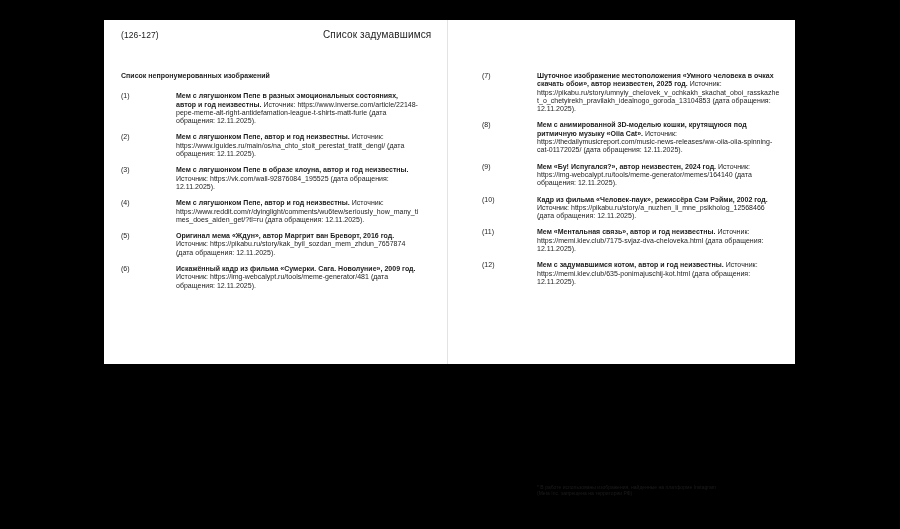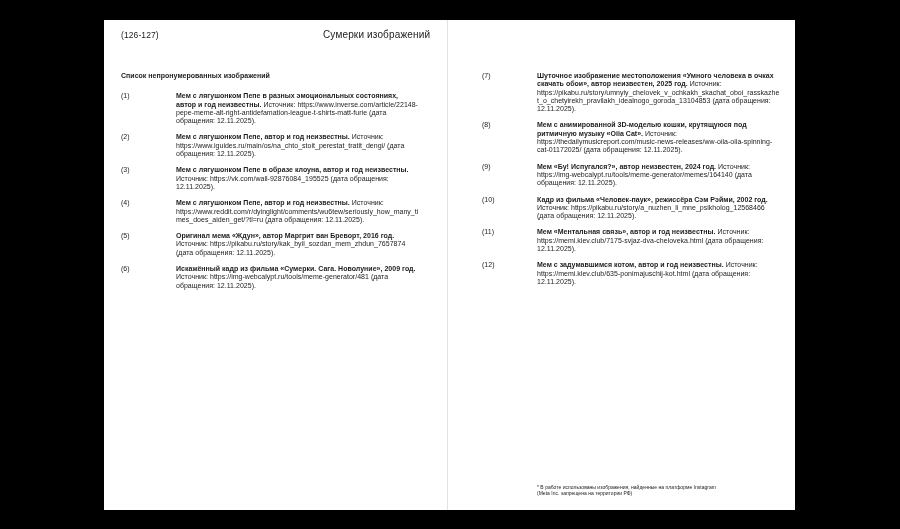--- a/index.html
+++ b/index.html
@@ -8,21 +8,21 @@
     width: 900px;
     height: 529px;
     background: #000000;
     overflow: hidden;
   }
   .spread {
     position: absolute;
     left: 104px;
     top: 20px;
     width: 691px;
-    height: 490px;
+    height: 344px;
     background: #ffffff;
     font-family: "Liberation Sans", sans-serif;
     color: #1c1c1c;
   }
   .fold {
     position: absolute;
     left: 343px;
     top: 0;
     width: 1px;
     height: 100%;
@@ -81,21 +81,21 @@
   }
 </style>
 </head>
 <body>
 
 <div class="spread">
 
   <div class="fold"></div>
 
   <div class="page-range">(126-127)</div>
-  <div class="spread-title">Сумерки изображений</div>
+  <div class="spread-title">Список задумавшимся</div>
 
   <div class="list list-left">
     <div class="subheading">Список непронумерованных изображений</div>
 
     <div class="item">
       <span class="num">(1)</span>
       <span class="txt">
         <b>Мем с лягушонком Пепе в разных эмоциональных состояниях, автор и год неизвестны.</b>
         <span>Источник: https://www.inverse.com/article/22148-pepe-meme-alt-right-antidefamation-league-t-shirts-matt-furie (дата обращения: 12.11.2025).</span>
       </span>

